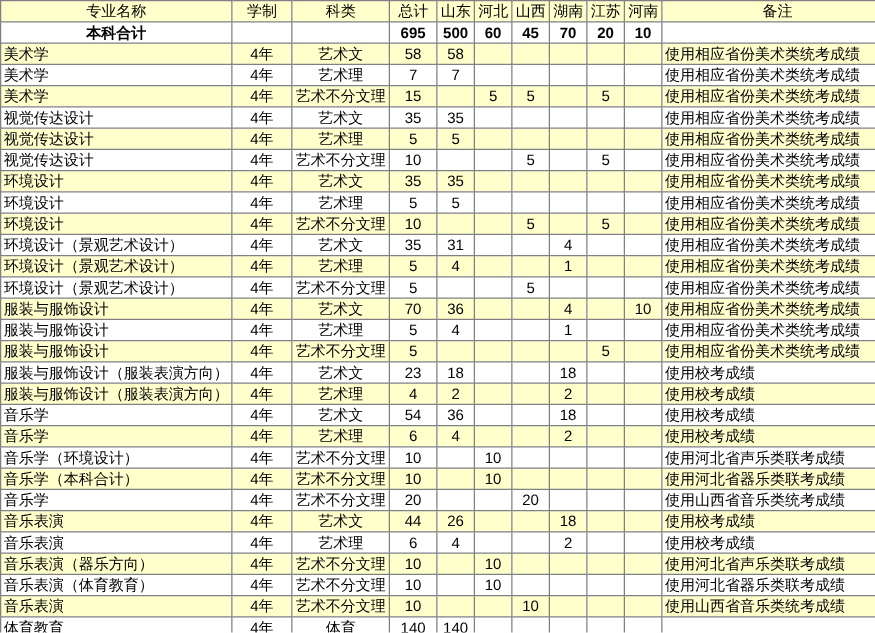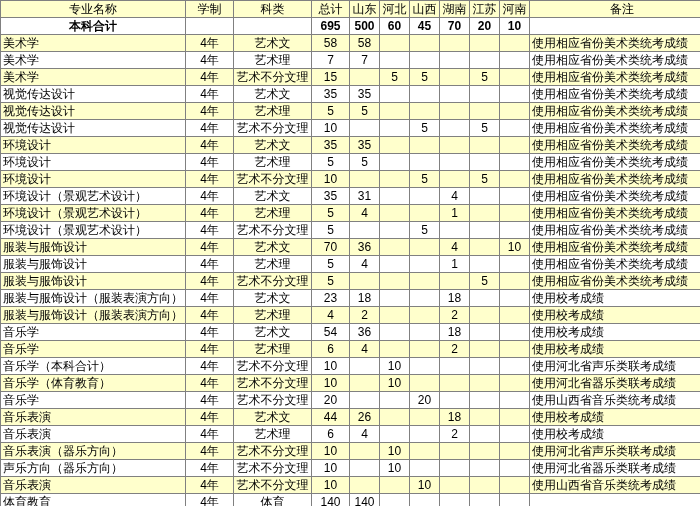--- a/index.html
+++ b/index.html
@@ -349,34 +349,34 @@
         <td class="c">6</td>
         <td class="c">4</td>
         <td class="c"></td>
         <td class="c"></td>
         <td class="c">2</td>
         <td class="c"></td>
         <td class="c"></td>
         <td class="col-note">使用校考成绩</td>
       </tr>
       <tr class="rw-white">
+        <td class="col-name">音乐学（环境设计）</td>
+        <td class="c">4年</td>
+        <td class="c">艺术不分文理</td>
+        <td class="c">10</td>
+        <td class="c"></td>
+        <td class="c">10</td>
+        <td class="c"></td>
+        <td class="c"></td>
+        <td class="c"></td>
+        <td class="c"></td>
+        <td class="col-note">使用河北省声乐类联考成绩</td>
+      </tr>
+      <tr class="rw-cream">
         <td class="col-name">音乐学（本科合计）</td>
-        <td class="c">4年</td>
-        <td class="c">艺术不分文理</td>
-        <td class="c">10</td>
-        <td class="c"></td>
-        <td class="c">10</td>
-        <td class="c"></td>
-        <td class="c"></td>
-        <td class="c"></td>
-        <td class="c"></td>
-        <td class="col-note">使用河北省声乐类联考成绩</td>
-      </tr>
-      <tr class="rw-cream">
-        <td class="col-name">音乐学（体育教育）</td>
         <td class="c">4年</td>
         <td class="c">艺术不分文理</td>
         <td class="c">10</td>
         <td class="c"></td>
         <td class="c">10</td>
         <td class="c"></td>
         <td class="c"></td>
         <td class="c"></td>
         <td class="c"></td>
         <td class="col-note">使用河北省器乐类联考成绩</td>
@@ -427,21 +427,21 @@
         <td class="c">10</td>
         <td class="c"></td>
         <td class="c">10</td>
         <td class="c"></td>
         <td class="c"></td>
         <td class="c"></td>
         <td class="c"></td>
         <td class="col-note">使用河北省声乐类联考成绩</td>
       </tr>
       <tr class="rw-white">
-        <td class="col-name">声乐方向（器乐方向）</td>
+        <td class="col-name">音乐表演（体育教育）</td>
         <td class="c">4年</td>
         <td class="c">艺术不分文理</td>
         <td class="c">10</td>
         <td class="c"></td>
         <td class="c">10</td>
         <td class="c"></td>
         <td class="c"></td>
         <td class="c"></td>
         <td class="c"></td>
         <td class="col-note">使用河北省器乐类联考成绩</td>

